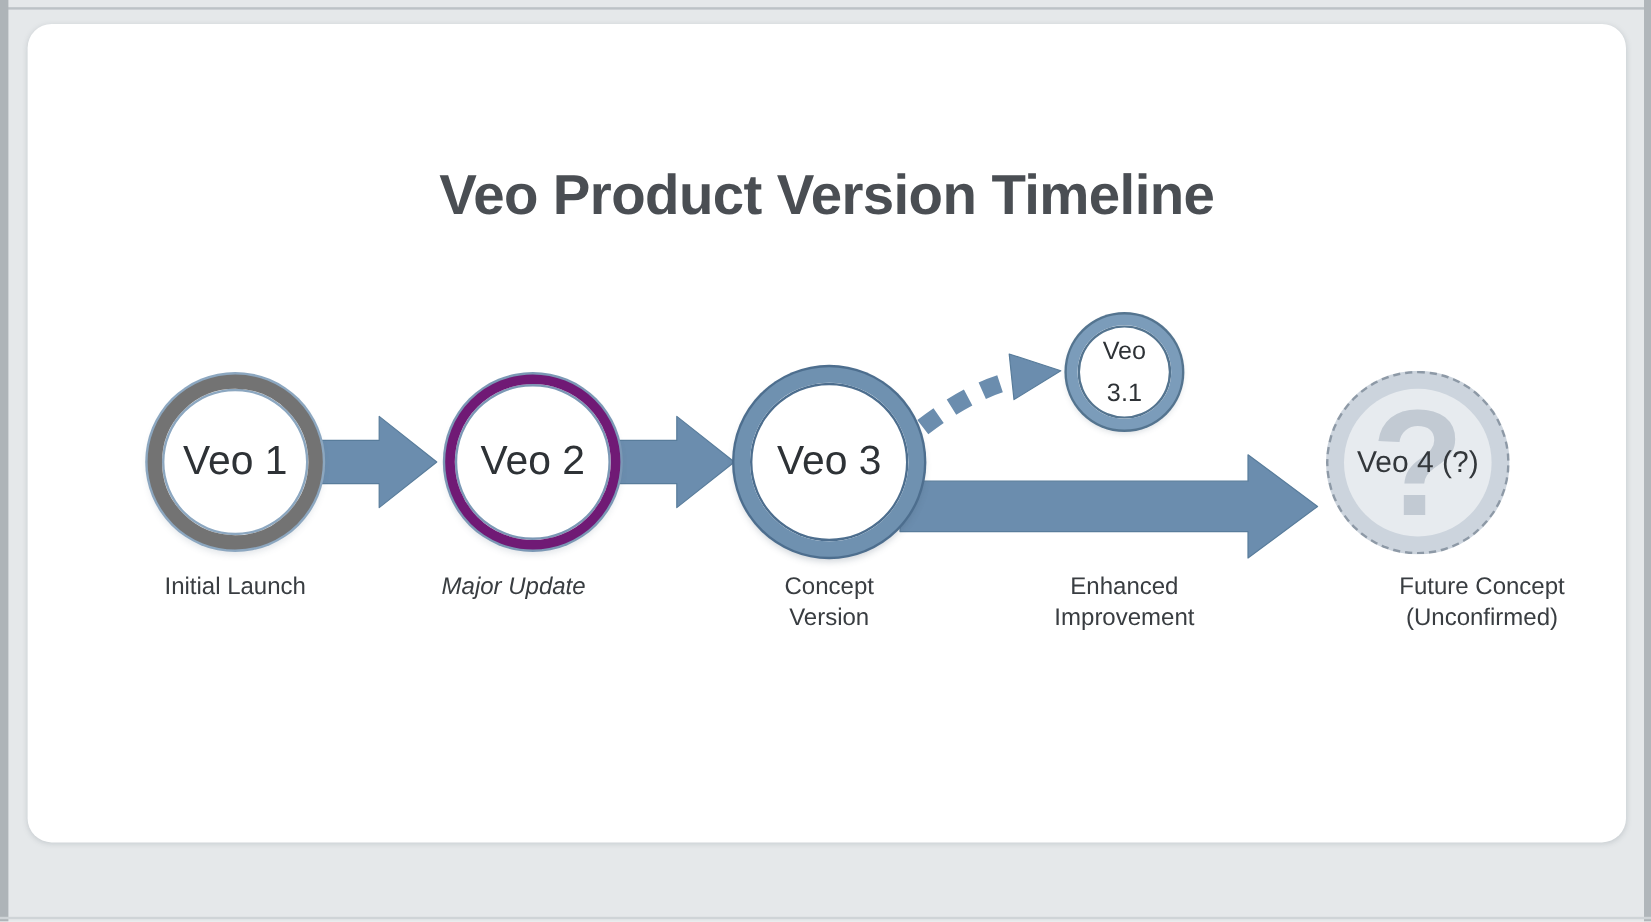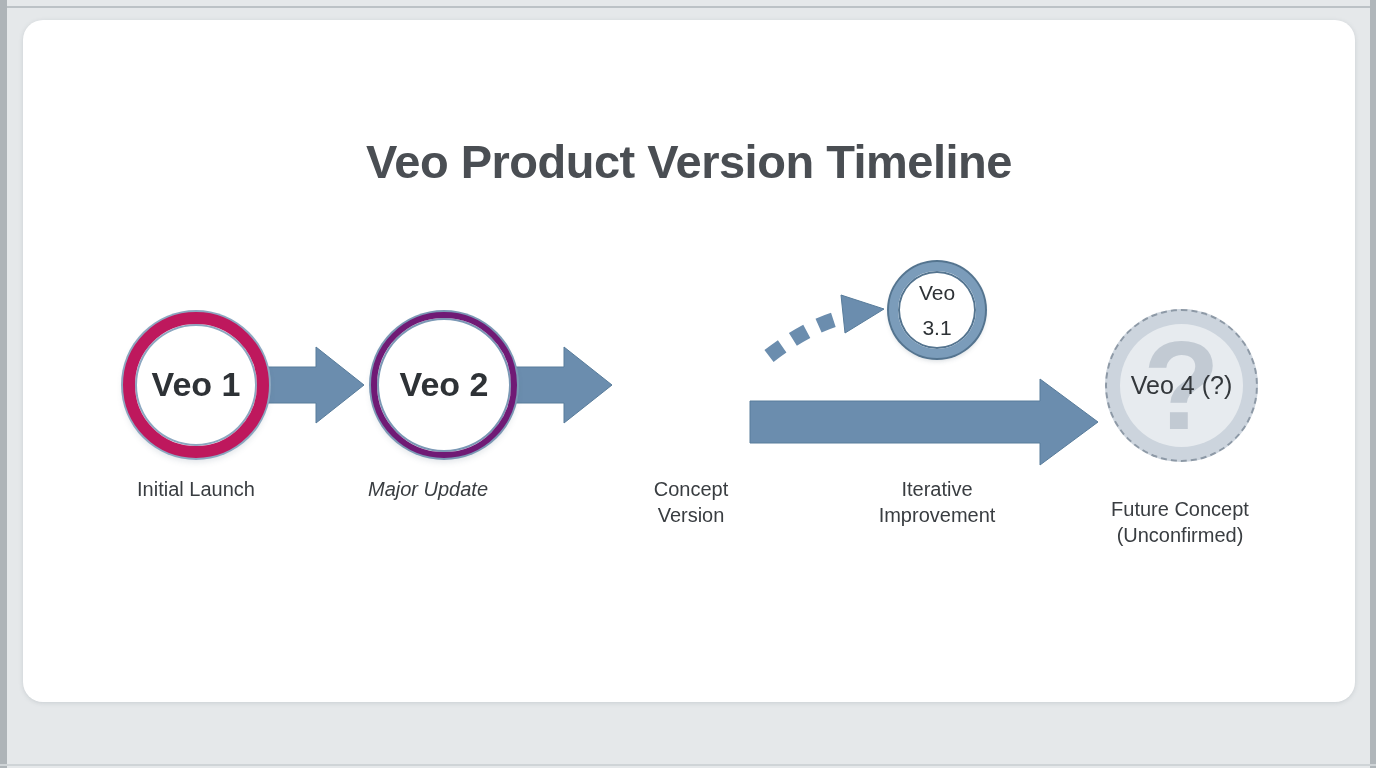--- a/index.html
+++ b/index.html
@@ -51,29 +51,27 @@
     position: absolute; box-sizing: border-box; border-radius: 50%;
     background: #ffffff;
     display: flex; align-items: center; justify-content: center;
     z-index: 3;
   }
   .node-label {
     font-size: 34px; color: #2e3236; text-align: center; line-height: 1.1;
   }
   .n1 {
     left: 123px; top: 312px; width: 146px; height: 146px;
-    border: 12px solid #be185d;
+    border: 12px solid #737373;
     box-shadow: 0 0 0 2px #8ca7c0, inset 0 0 0 2px #8ca7c0, 0 4px 6px rgba(80,100,120,.18);
-    font-weight: bold;
   }
   .n2 {
     left: 371px; top: 312px; width: 146px; height: 146px;
-    border: 6px solid #701a75;
+    border: 8px solid #701a75;
     box-shadow: 0 0 0 2px #7b98b5, inset 0 0 0 2px #7b98b5, 0 4px 6px rgba(80,100,120,.18);
-    font-weight: bold;
   }
   .n3 {
     left: 612px; top: 306px; width: 158px; height: 158px;
     border: 13px solid #6f91b0;
     box-shadow: 0 0 0 2px #4d6e8e, inset 0 0 0 2px #4d6e8e, 0 4px 6px rgba(60,80,100,.25);
   }
   .n31 {
     left: 889px; top: 262px; width: 96px; height: 96px;
     border: 9px solid #7b9cba;
     box-shadow: 0 0 0 2px #54748f, inset 0 0 0 2px #54748f, 0 3px 5px rgba(60,80,100,.22);
@@ -99,21 +97,21 @@
     z-index: 1; line-height: 1;
   }
   .caption {
     position: absolute; top: 476px; text-align: center;
     font-size: 20px; line-height: 26px; color: #393d41; z-index: 3;
   }
   .cap1 { left: 96px;  width: 200px; }
   .cap2 { left: 328px; width: 200px; font-style: italic; }
   .cap3 { left: 631px; width: 120px; }
   .cap4 { left: 867px; width: 140px; }
-  .cap5 { left: 1085px; width: 190px; margin-top: 20px; }
+  .cap5 { left: 1140px; width: 190px; }
 </style>
 </head>
 <body>
 
 <div class="page">
   <div class="card"></div>
 
   <h1 class="title">Veo Product Version Timeline</h1>
 
   <svg class="connectors" viewBox="0 0 1376 768">
@@ -123,32 +121,35 @@
     <path d="M 769 356 Q 812 323 848 316" fill="none" stroke="#6b8dae" stroke-width="15" stroke-dasharray="16 13"></path>
     <polygon points="841,295 884,309 845,333" fill="#6b8dae" stroke="#587c9b" stroke-width="1" stroke-linejoin="round"></polygon>
   </svg>
 
   <div class="node n1">
     <span class="node-label">Veo 1</span>
   </div>
   <div class="node n2">
     <span class="node-label">Veo 2</span>
   </div>
+  <div class="node n3">
+    <span class="node-label">Veo 3</span>
+  </div>
   <div class="node n31">
     <span class="node-label">Veo 3.1</span>
   </div>
   <div class="node n4">
     <div class="n4-inner"></div>
     <span class="watermark">?</span>
     <span class="node-label">Veo 4 (?)</span>
   </div>
 
   <div class="caption cap1">Initial Launch</div>
   <div class="caption cap2">Major Update</div>
   <div class="caption cap3">Concept Version</div>
-  <div class="caption cap4">Iterative Improvement</div>
+  <div class="caption cap4">Enhanced Improvement</div>
   <div class="caption cap5">Future Concept (Unconfirmed)</div>
 
   <div class="edge-top"></div>
   <div class="edge-left"></div>
   <div class="edge-right"></div>
   <div class="edge-bottom"></div>
 </div>
 
 </body></html>

